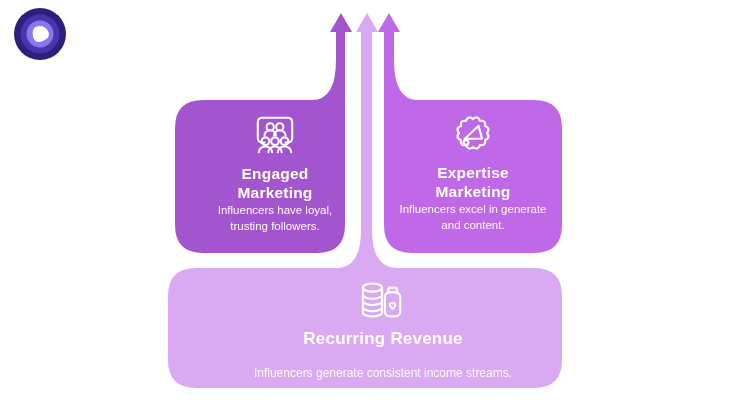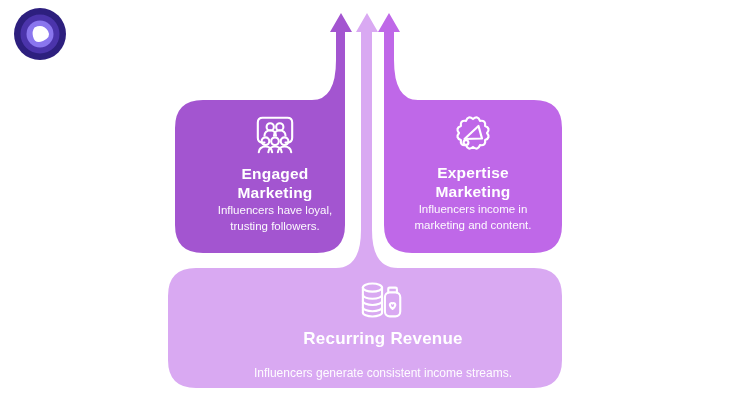--- a/index.html
+++ b/index.html
@@ -77,21 +77,21 @@
            Q-4.79 17.87 -7 12.12 Q-13.08 13.08 -12.12 7 Q-17.87 4.79 -14 0
            Q-17.87 -4.79 -12.12 -7 Q-13.08 -13.08 -7 -12.12 Q-4.79 -17.87 0 -14
            Q4.79 -17.87 7 -12.12 Q13.08 -13.08 12.12 -7 Q17.87 -4.79 14 0 Z"></path>
       <path class="ic" stroke-width="2" d="M -8.5 6 L 5.5 -7 L 9 5.5 Z"></path>
       <circle class="ic" stroke-width="2" cx="-7" cy="9.5" r="2.4"></circle>
     </svg>
     <div class="card-title">
       <div>Expertise</div>
       <div>Marketing</div>
     </div>
-    <div class="card-desc">Influencers income in marketing and content.</div>
+    <div class="card-desc">Influencers excel in generate and content.</div>
   </div>
 
   <div class="card-content bottom">
     <svg width="50" height="46" viewBox="0 0 52 48">
       <ellipse class="ic" cx="15" cy="10" rx="10" ry="4.2"></ellipse>
       <path class="ic" d="M5 10 V36"></path>
       <path class="ic" d="M25 10 V36"></path>
       <path class="ic" d="M5 17.5 a10 4.2 0 0 0 20 0"></path>
       <path class="ic" d="M5 24 a10 4.2 0 0 0 20 0"></path>
       <path class="ic" d="M5 30.5 a10 4.2 0 0 0 20 0"></path>

